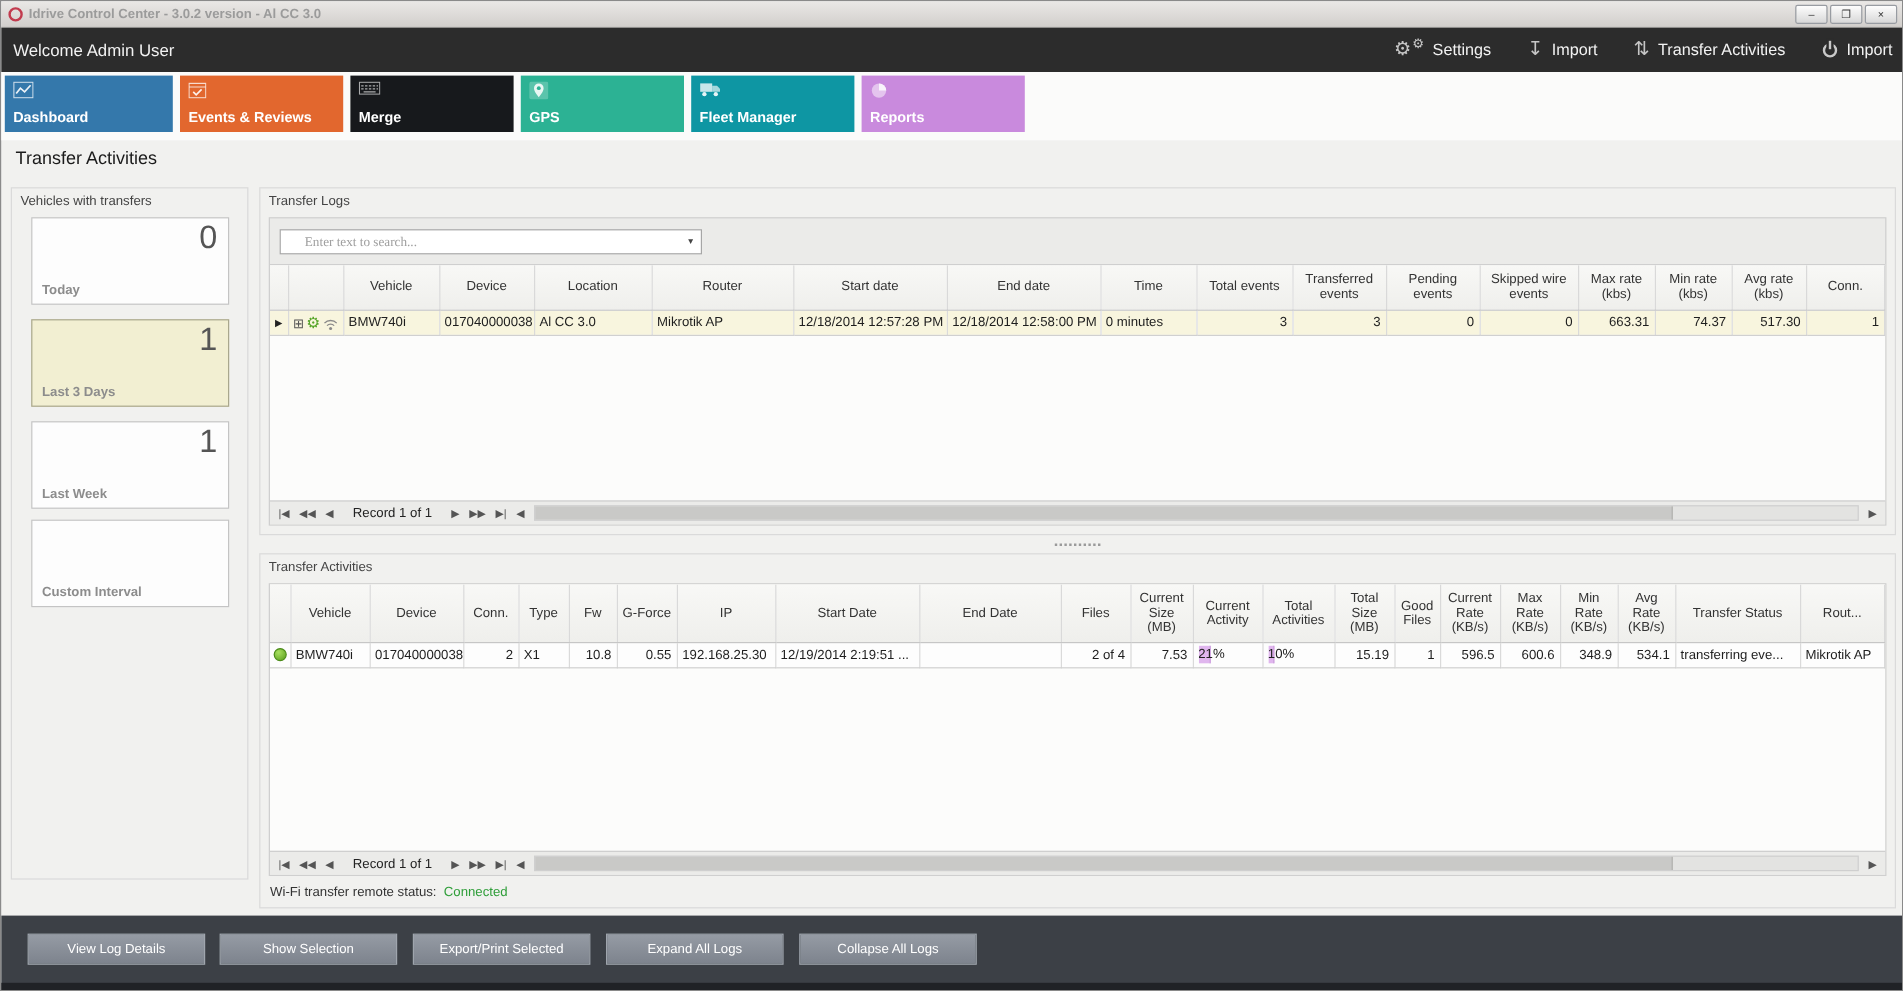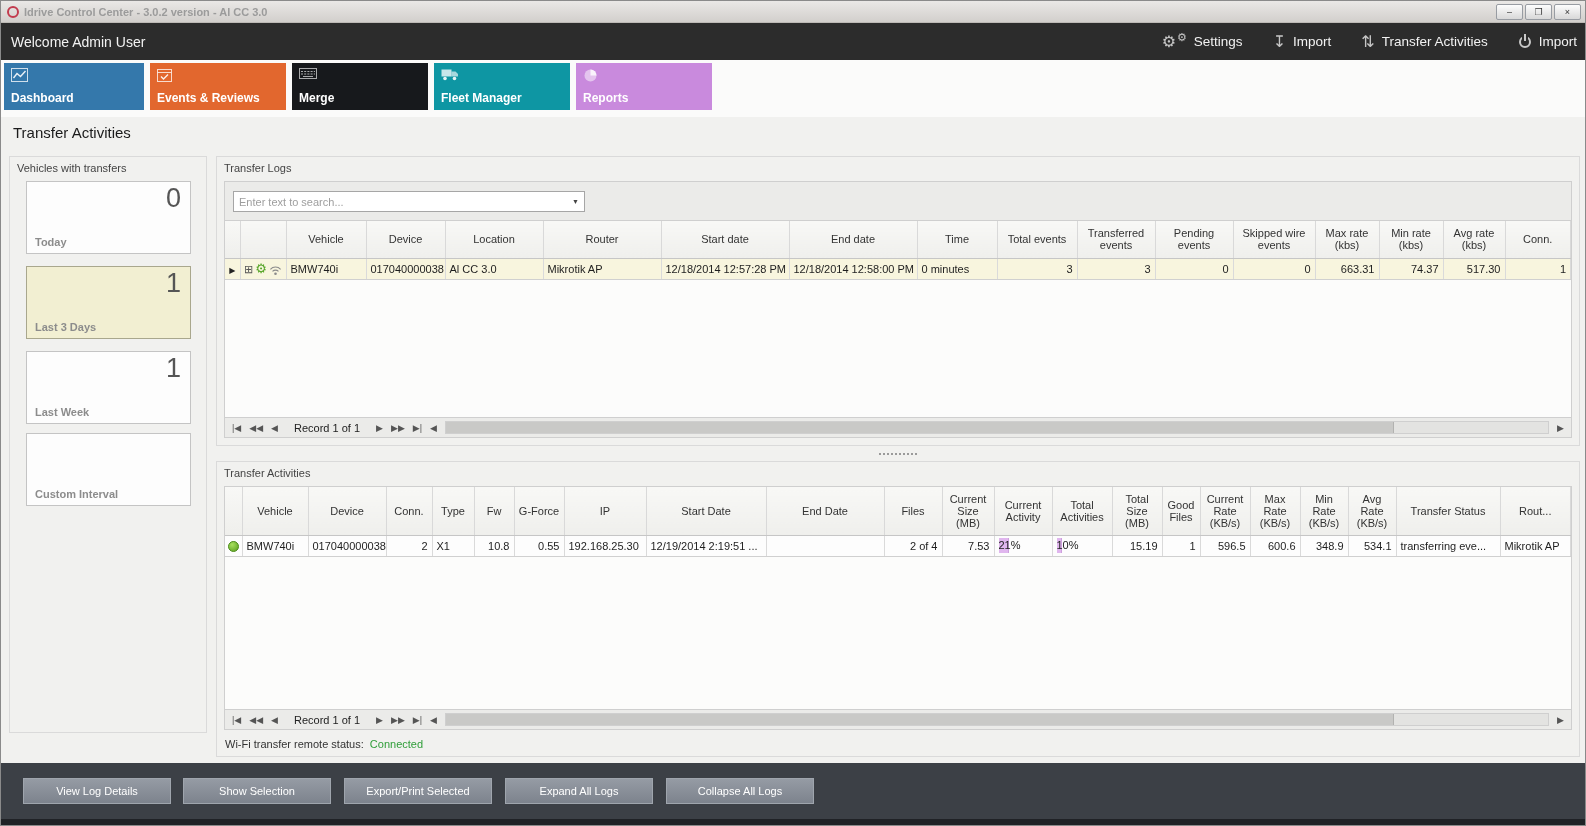--- a/index.html
+++ b/index.html
@@ -55,21 +55,21 @@
   .panel { position:absolute; background:#f1f1ef; border:1px solid #dadada; }
   .panel-title { font-size:11px; color:#444; padding:5px 0 0 7px; }
   .logs-panel { left:215px; top:155px; width:1364px; height:290px; }
   .act-panel  { left:215px; top:460px; width:1364px; height:296px; }
   .inner { position:absolute; left:7px; right:7px; top:24px; background:#ebebe9; border:1px solid #cfcfcf; }
   .logs-panel .inner { bottom:7px; }
   .act-panel  .inner { bottom:26px; }
 
   .search-row { position:relative; height:38px; }
   .search-combo { position:absolute; left:8px; top:9px; width:352px; height:21px; background:#fff; border:1px solid #a6a6a6; display:flex; align-items:center; }
-  .search-input { flex:1; border:none; outline:none; font-size:11px; color:#444; padding-left:5px; font-family:Liberation Sans, sans-serif; background:transparent; }
+  .search-input { flex:1; border:none; outline:none; font-size:11px; color:#444; padding-left:20px; font-family:Liberation Serif, serif; background:transparent; }
   .search-input::placeholder { color:#9e9e9e; }
   .combo-arrow { width:17px; text-align:center; font-size:7px; color:#444; }
 
   .table-wrap { position:absolute; left:0; right:0; bottom:20px; background:#fcfcfb; overflow:hidden; border-top:1px solid #cfcfcf; }
   .logs-panel .table-wrap { top:38px; }
   .act-panel  .table-wrap { top:0; border-top:none; }
   table { border-collapse:collapse; table-layout:fixed; width:100%; font-size:11px; }
   th { background:linear-gradient(#f8f8f6,#efefec); border-right:1px solid #d9d9d9; border-bottom:1px solid #c6c6c6;
        font-weight:normal; color:#333; text-align:center; padding:1px 2px; vertical-align:middle; overflow:hidden; }
   .logs-table th { height:37px; }
@@ -169,20 +169,28 @@
       <div class="t-label">Events &amp; Reviews</div>
     </div>
     <div class="tile tile-merge">
       <svg class="t-icon" width="18" height="11" viewBox="0 0 18 11">
         <rect x="0.5" y="0.5" width="17" height="10" fill="none" stroke="rgba(255,255,255,0.7)"></rect>
         <line x1="2" y1="3.5" x2="16" y2="3.5" stroke="rgba(255,255,255,0.7)" stroke-dasharray="2 1.2"></line>
         <line x1="2" y1="6" x2="16" y2="6" stroke="rgba(255,255,255,0.7)" stroke-dasharray="2 1.2"></line>
         <line x1="4" y1="8.5" x2="14" y2="8.5" stroke="rgba(255,255,255,0.7)"></line>
       </svg>
       <div class="t-label">Merge</div>
+    </div>
+    <div class="tile tile-gps">
+      <svg class="t-icon" width="16" height="15" viewBox="0 0 16 15">
+        <rect x="0" y="0" width="16" height="15" rx="2" fill="rgba(255,255,255,0.25)"></rect>
+        <path d="M8 1.5 a4 4 0 0 1 4 4 c0 3 -4 7.5 -4 7.5 s-4 -4.5 -4 -7.5 a4 4 0 0 1 4 -4 z" fill="#ffffff"></path>
+        <circle cx="8" cy="5.5" r="1.6" fill="#2cb294"></circle>
+      </svg>
+      <div class="t-label">GPS</div>
     </div>
     <div class="tile tile-fleet">
       <svg class="t-icon" width="18" height="13" viewBox="0 0 18 13">
         <rect x="0.5" y="1.5" width="10" height="7" fill="rgba(255,255,255,0.85)"></rect>
         <path d="M10.5 3.5 h4 l2.5 2.5 v2.5 h-6.5 z" fill="rgba(255,255,255,0.7)"></path>
         <circle cx="4" cy="10.5" r="1.8" fill="#ffffff"></circle>
         <circle cx="13.5" cy="10.5" r="1.8" fill="#ffffff"></circle>
       </svg>
       <div class="t-label">Fleet Manager</div>
     </div>

